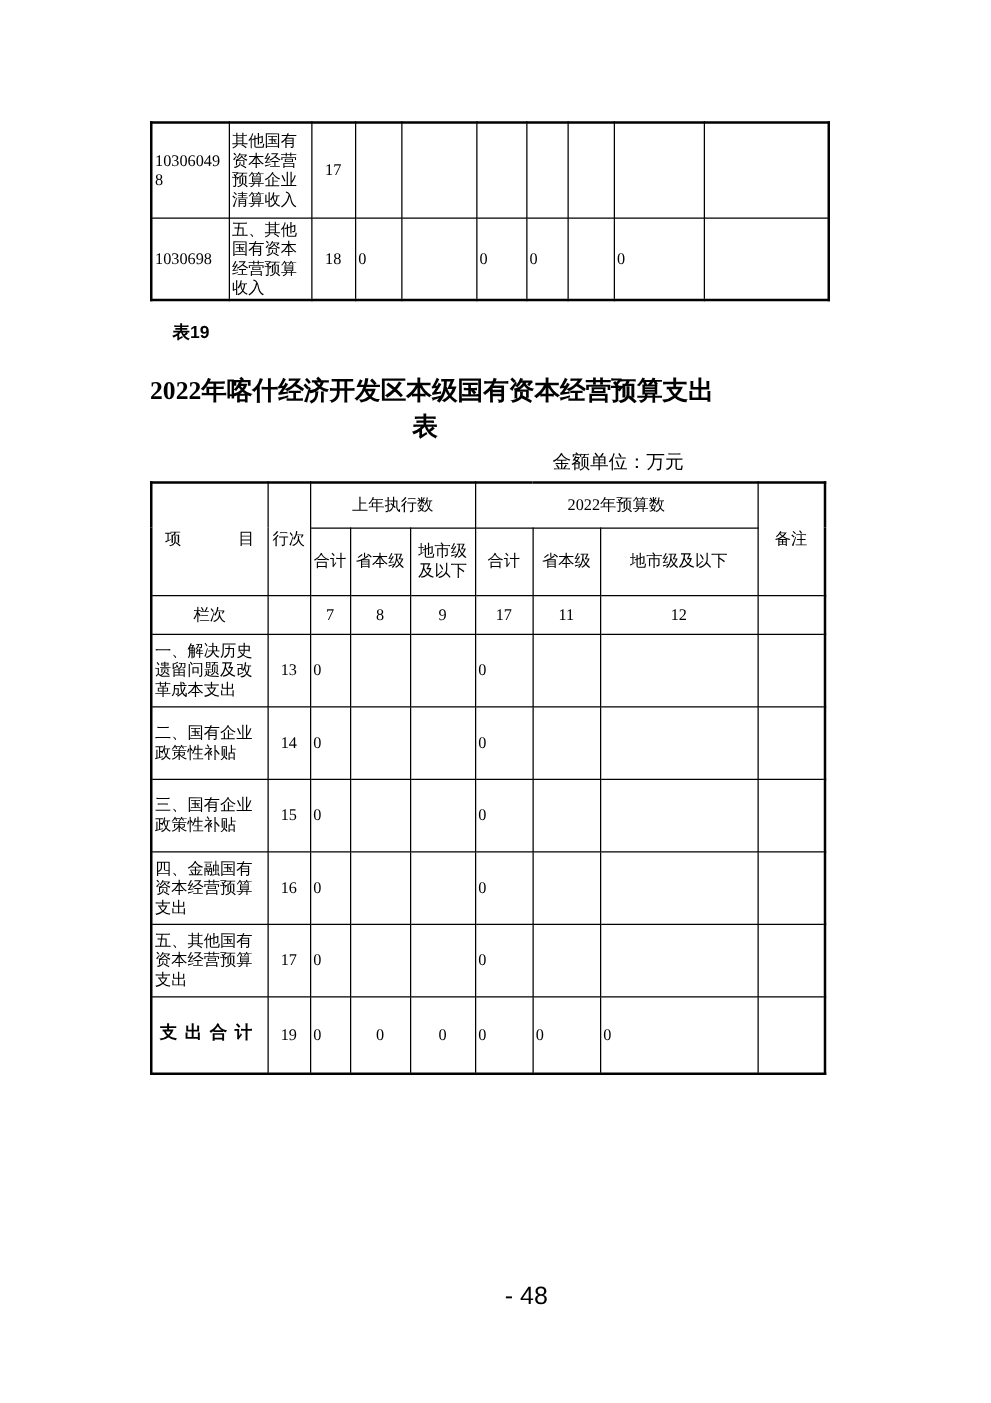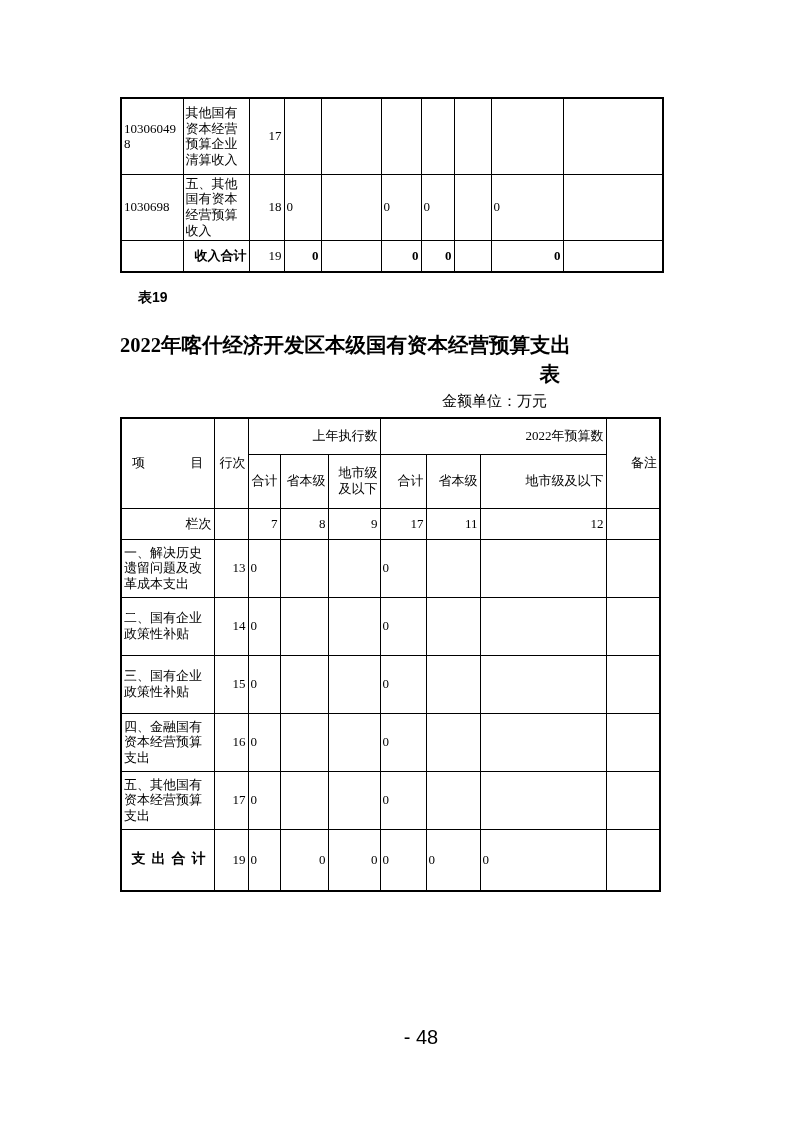--- a/index.html
+++ b/index.html
@@ -21,21 +21,21 @@
     border: 1px solid #000;
     font-size: 13px;
     font-weight: normal;
     padding: 1px 2px;
     vertical-align: middle;
     line-height: 1.2;
     overflow: hidden;
     word-break: break-all;
   }
   .al { text-align: left; }
-  .ac { text-align: right; }
+  .ac { text-align: center; }
   .b  { font-weight: bold; }
   .lg { font-size: 14px; }
   .sp { letter-spacing: 6px; }
   .jst { text-align: justify; text-align-last: justify; padding: 0 10px; }
 
   .note {
     margin-top: 8px;
     font-size: 13.5px;
     line-height: 1.55;
     white-space: pre-line;
@@ -43,21 +43,21 @@
   .tbl-label {
     margin-top: 16px;
     font-family: "Liberation Sans", "DejaVu Sans", sans-serif;
     font-weight: bold;
     font-size: 14px;
     margin-left: 18px;
   }
   .title {
     margin-top: 24px;
     width: 440px;
-    text-align: right;
+    text-align: center;
     font-weight: bold;
     font-size: 20.5px;
     line-height: 29px;
   }
   .title div { white-space: nowrap; }
   .unit {
     margin-top: 3px;
     width: 427px;
     text-align: right;
     font-size: 15px;
@@ -110,32 +110,20 @@
             <td class="al">1030698</td>
             <td class="al">五、其他国有资本经营预算收入</td>
             <td class="ac">18</td>
             <td class="al">0</td>
             <td class="al"></td>
             <td class="al">0</td>
             <td class="al">0</td>
             <td class="al"></td>
             <td class="al">0</td>
             <td class="al"></td>
-          </tr>
-          <tr style="height: 32px;">
-            <td class="al"></td>
-            <td class="ac b">收入合计</td>
-            <td class="ac">19</td>
-            <td class="ac b">0</td>
-            <td class="ac b"></td>
-            <td class="ac b">0</td>
-            <td class="ac b">0</td>
-            <td class="ac b"></td>
-            <td class="ac b">0</td>
-            <td class="ac b"></td>
           </tr>
         </tbody>
     </table>
 
 
     <div class="tbl-label">表19</div>
 
     <div class="title">
       <div>2022年喀什经济开发区本级国有资本经营预算支出</div>
       <div>表</div>

